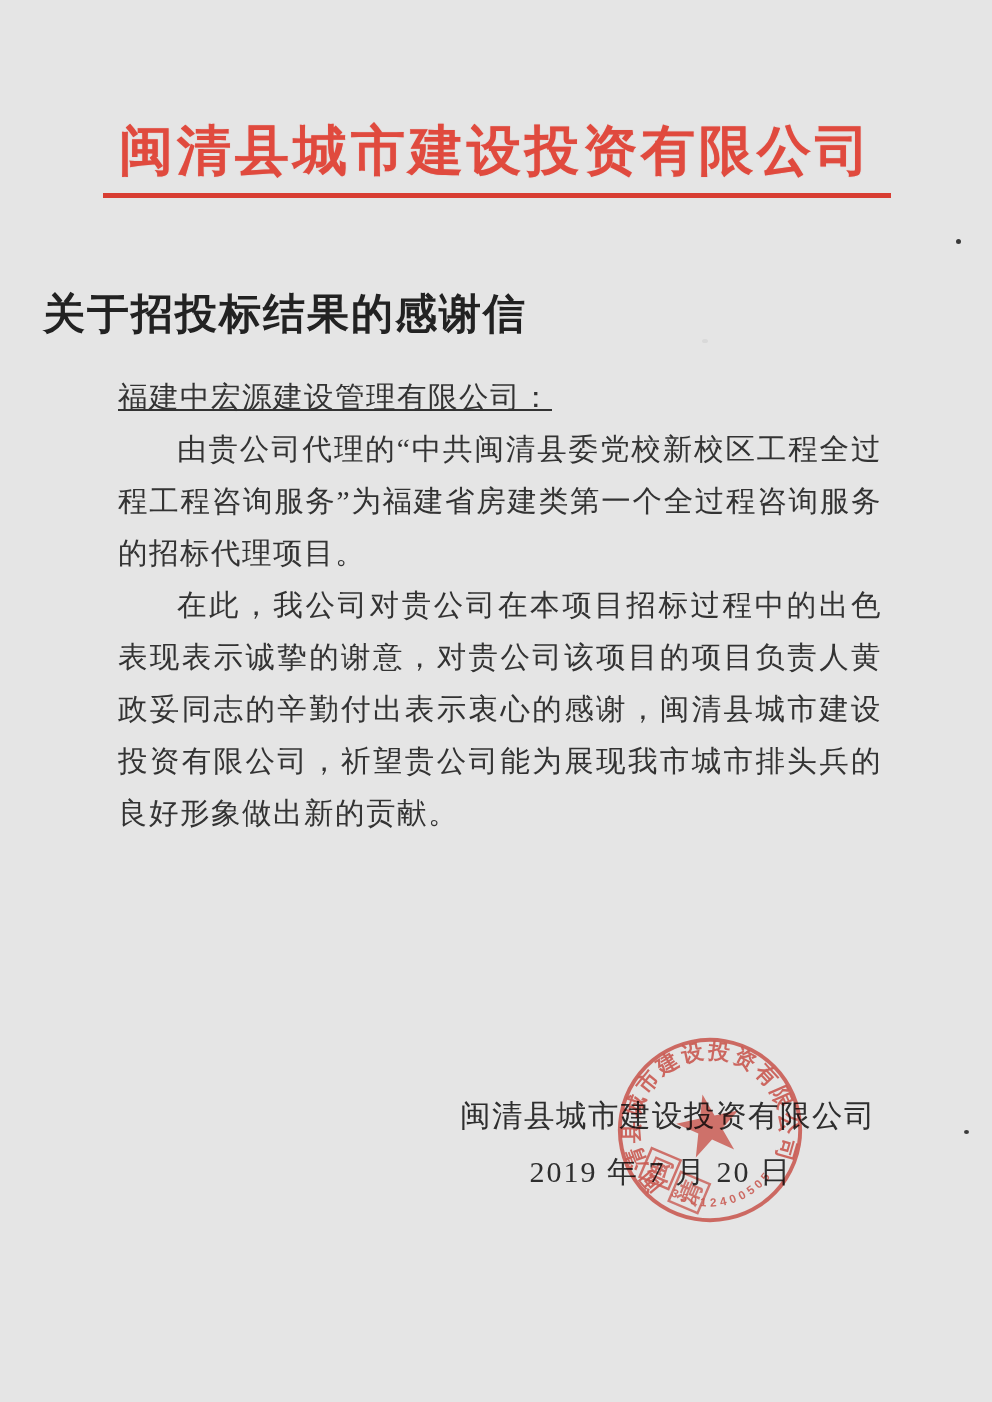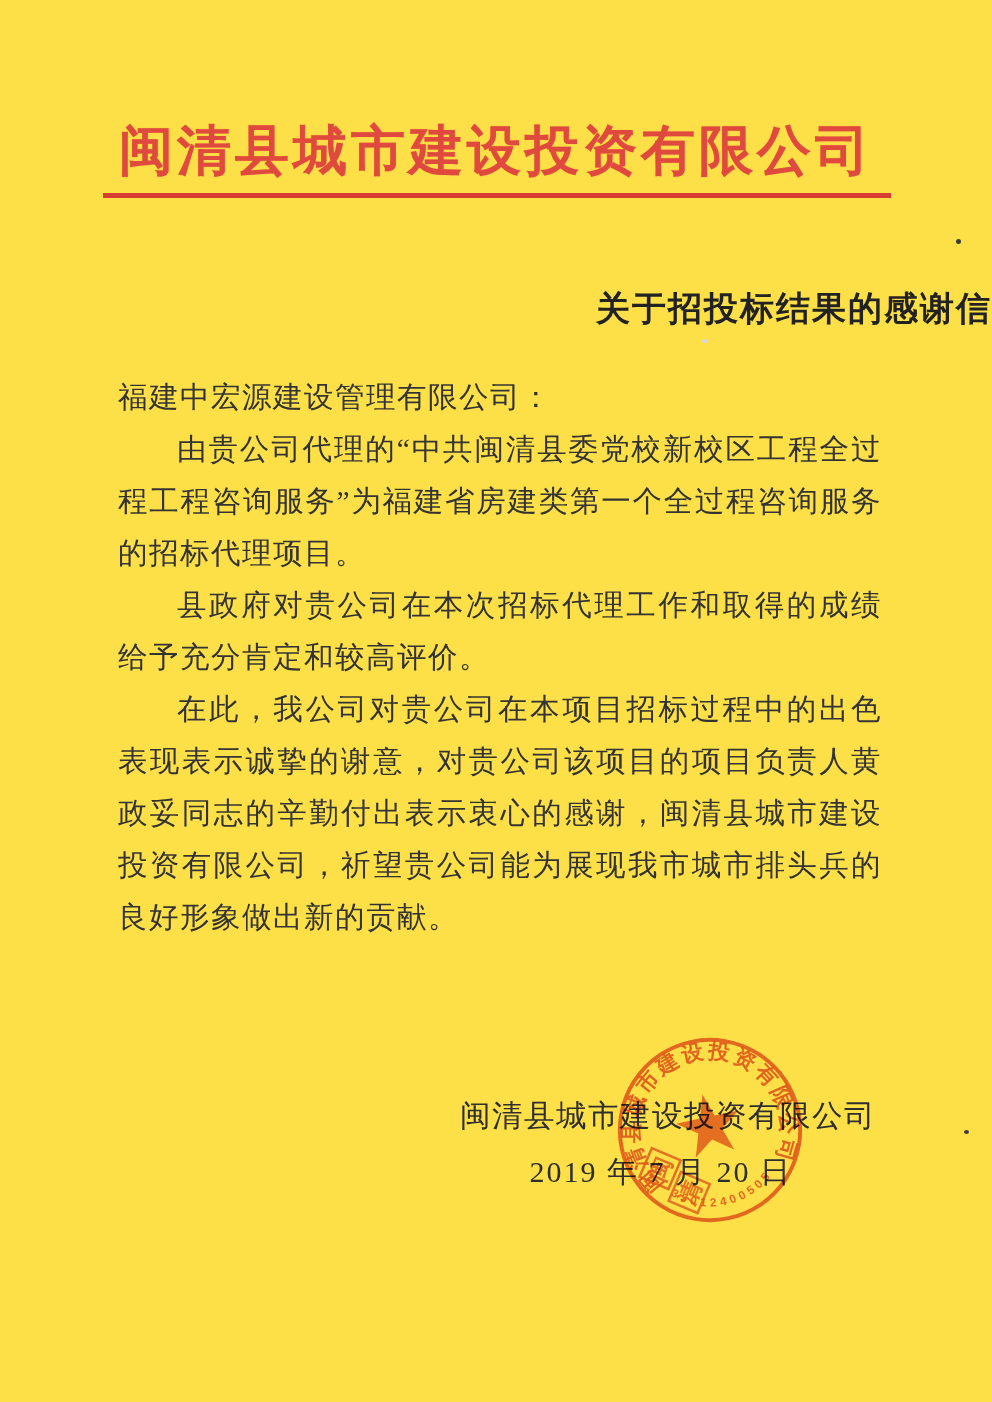--- a/index.html
+++ b/index.html
@@ -2,21 +2,21 @@
 <html><head>
 <meta charset="utf-8">
 <style>
   * { margin: 0; padding: 0; box-sizing: border-box; }
   html, body { background: #9a9a9a; }
   .page {
     position: relative;
     width: 992px;
     height: 1402px;
     margin: 0 auto;
-    background: #fde047;
+    background: #e5e5e5;
     overflow: hidden;
     font-family: "Liberation Serif", "DejaVu Serif", serif;
     color: #2e2e2e;
   }
 
   
   .letterhead {
     position: absolute;
     top: 112px; left: 0; right: 0;
     text-align: center;
@@ -33,44 +33,44 @@
     position: absolute;
     top: 193px; left: 103px;
     width: 788px; height: 5px;
     background: #d83d32;
   }
 
   
   .doc-title {
     position: absolute;
     top: 286px; left: 0; right: 0;
-    text-align: right;
+    text-align: left;
     font-family: "Liberation Sans", "DejaVu Sans", sans-serif;
     font-weight: 700;
-    font-size: 34px;
+    font-size: 42px;
     letter-spacing: 2px;
     color: #222222;
     white-space: nowrap;
     margin-left: 43px;
   }
 
   
   .body-block {
     position: absolute;
     top: 371px; left: 118px;
     width: 764px;
     font-size: 29.5px;
     line-height: 52px;
     letter-spacing: 1.5px;
     color: #333333;
     text-align: justify;
     text-justify: inter-character;
     word-break: break-all;
   }
-  .salutation { text-indent: 0; }
+  .salutation { text-indent: 0; text-decoration: underline; }
   .para { text-indent: 2em; }
 
   
   .sig-company {
     position: absolute;
     top: 1096px; right: 116px;
     font-size: 30.5px;
     letter-spacing: 1.5px;
     color: #2e2e2e;
     white-space: nowrap;
@@ -110,21 +110,20 @@
 <div class="page">
 
   <div class="letterhead">闽清县城市建设投资有限公司</div>
   <div class="letterhead-rule"></div>
 
   <div class="doc-title">关于招投标结果的感谢信</div>
 
   <div class="body-block">
     <p class="salutation">福建中宏源建设管理有限公司：</p>
     <p class="para">由贵公司代理的“中共闽清县委党校新校区工程全过程工程咨询服务”为福建省房建类第一个全过程咨询服务的招标代理项目。</p>
-    <p class="para">县政府对贵公司在本次招标代理工作和取得的成绩给予充分肯定和较高评价。</p>
     <p class="para">在此，我公司对贵公司在本项目招标过程中的出色表现表示诚挚的谢意，对贵公司该项目的项目负责人黄政妥同志的辛勤付出表示衷心的感谢，闽清县城市建设投资有限公司，祈望贵公司能为展现我市城市排头兵的良好形象做出新的贡献。</p>
   </div>
 
   <div class="sig-company">闽清县城市建设投资有限公司</div>
   <div class="sig-date">2019 年 7 月 20 日</div>
 
   <svg class="stamp" viewBox="0 0 200 200" width="196" height="196">
     <g transform="rotate(-12 100 100)" fill="none">
 
       <circle cx="100" cy="100" r="92" stroke="#dd5147" stroke-width="4" opacity="0.9"></circle>

